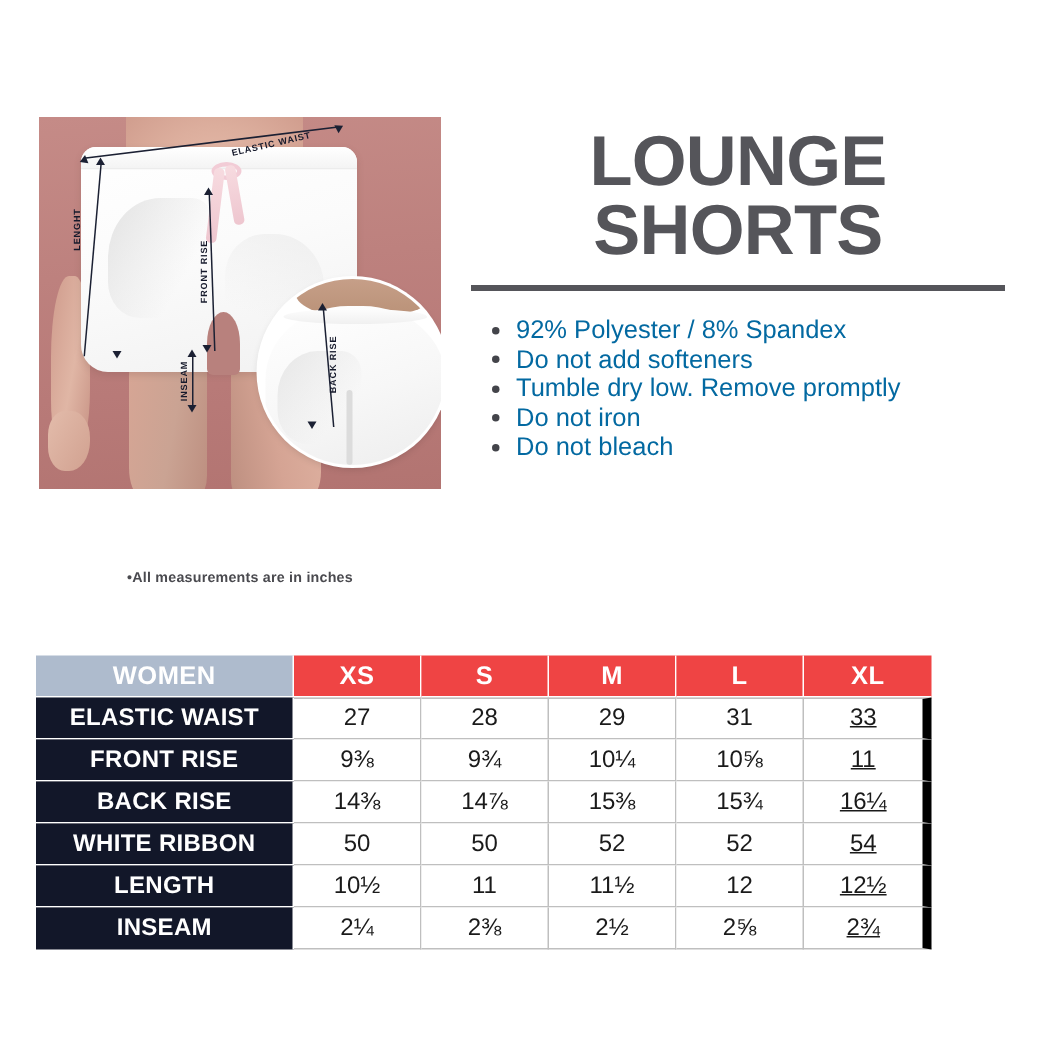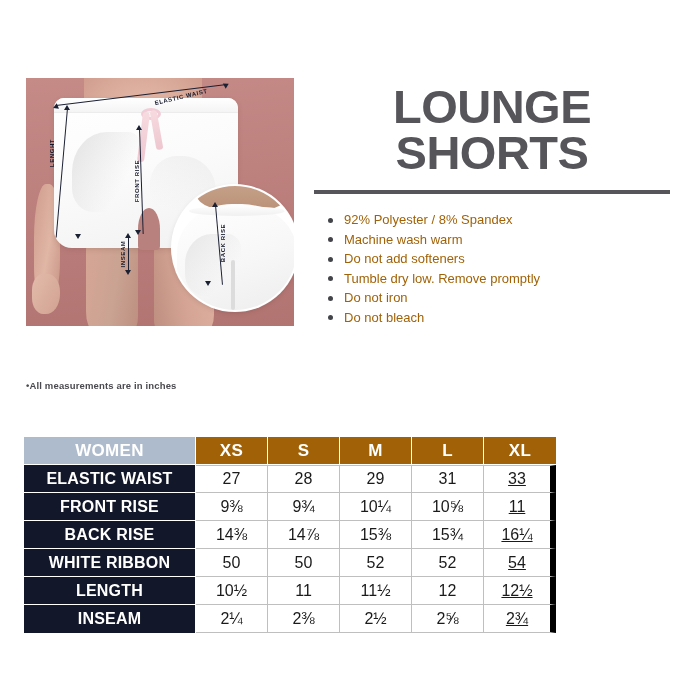--- a/index.html
+++ b/index.html
@@ -370,21 +370,21 @@
     border-width: 5px 3px 0 3px;
     border-color: #1b2033 transparent transparent transparent;
   }
 
   
   .footnote {
     position: absolute;
     left: 26px;
     top: 380px;
     width: 268px;
-    text-align: left;
+    text-align: center;
     font-family: "Liberation Sans", sans-serif;
     font-size: 9.5px;
     font-weight: bold;
     color: #4a4a4f;
     letter-spacing: .15px;
   }
 
   
   .right-col {
     position: absolute;
@@ -417,62 +417,62 @@
     margin: 14px 0 0 0;
   }
   .care-list {
     list-style: none;
     margin: 16px 0 0 0;
     padding: 0 0 0 22px;
   }
   .care-list li {
     position: relative;
     font-family: "Liberation Sans", sans-serif;
-    font-size: 13px;
-    color: #a16207;
+    font-size: 17px;
+    color: #0369a1;
     line-height: 19.5px;
     padding-left: 16px;
     white-space: nowrap;
   }
   .care-list li::before {
     content: "";
     position: absolute;
     left: 0;
     top: 7.5px;
     width: 5px;
     height: 5px;
     border-radius: 50%;
     background: #43444a;
   }
 
   
   .table-wrap {
     position: absolute;
     left: 24px;
     top: 437px;
-    width: 532px;
+    width: 597px;
   }
   table.size-chart {
     width: 100%;
     border-collapse: separate;
     border-spacing: 0;
     table-layout: fixed;
     font-family: "Liberation Sans", sans-serif;
   }
   table.size-chart col.label-col { width: 172px; }
 
   .size-chart th, .size-chart td {
     height: 28px;
     padding: 0;
     text-align: center;
     vertical-align: middle;
   }
   
   .size-chart thead th {
-    background: #a16207;
+    background: #ef4444;
     color: #ffffff;
     font-size: 17px;
     font-weight: bold;
     letter-spacing: .3px;
     border-right: 1px solid #ffffff;
     border-bottom: 1px solid #ffffff;
   }
   .size-chart thead th:last-child { border-right: none; }
   .size-chart thead th.women-cell {
     background: #aebbcd;
@@ -570,21 +570,20 @@
     <div class="footnote">•All measurements are in inches</div>
 
     <div class="right-col">
       <div class="title">
         <div>LOUNGE</div>
         <div>SHORTS</div>
       </div>
       <div class="title-rule"></div>
       <ul class="care-list">
         <li>92% Polyester / 8% Spandex</li>
-        <li>Machine wash warm</li>
         <li>Do not add softeners</li>
         <li>Tumble dry low. Remove promptly</li>
         <li>Do not iron</li>
         <li>Do not bleach</li>
       </ul>
     </div>
   </div>
 
   <div class="table-wrap">
     <table class="size-chart">

